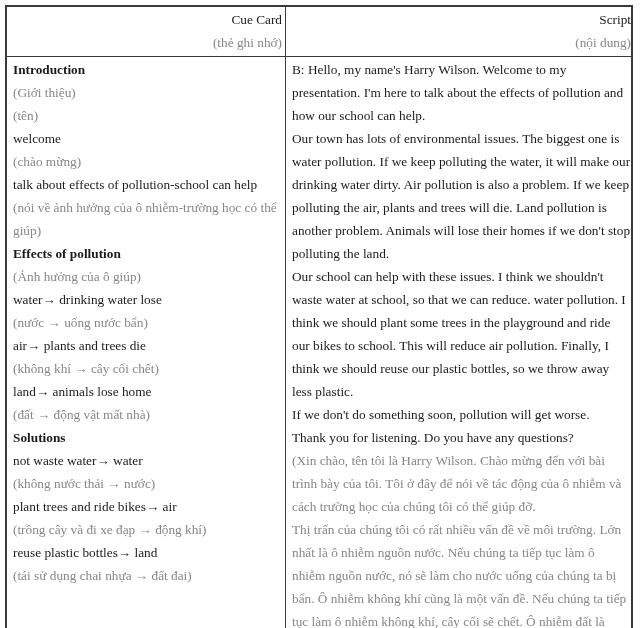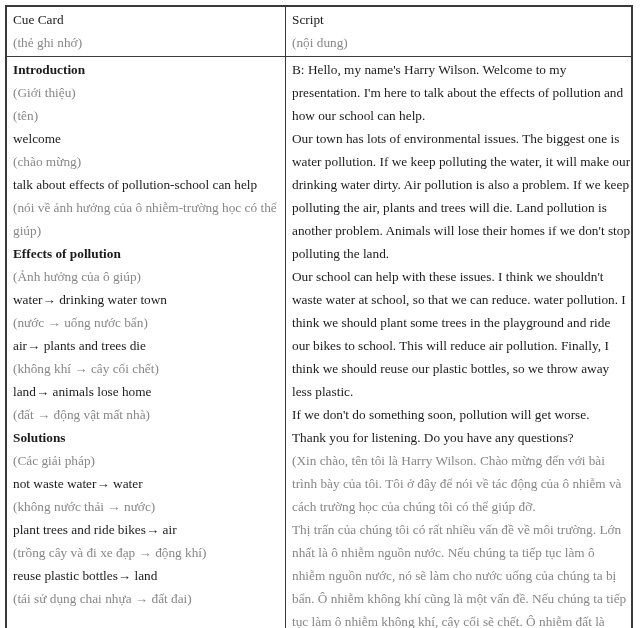--- a/index.html
+++ b/index.html
@@ -12,21 +12,21 @@
   }
   .doc-table {
     position: absolute;
     left: 5px;
     top: 5px;
     width: 628px;
     border: 2px solid #3a3a3a;
     background: #ffffff;
   }
   .row { display: flex; align-items: stretch; }
-  .header-row { border-bottom: 1px solid #3a3a3a; }
+  .header-row { border-bottom: 1px solid #3a3a3a; text-align: right; }
   .cell {
     font-size: 13.3px;
     line-height: 23px;
     color: #1b1b1b;
     letter-spacing: 0;
   }
   .cell-left {
     width: 279px;
     flex: 0 0 279px;
     border-right: 1px solid #3a3a3a;
@@ -63,28 +63,27 @@
     <div class="cell cell-left">
         <div class="line bold">Introduction</div>
         <div class="line translation">(Giới thiệu)</div>
         <div class="line translation">(tên)</div>
         <div class="line normal">welcome</div>
         <div class="line translation">(chào mừng)</div>
         <div class="line normal">talk about effects of pollution-school can help</div>
         <div class="line translation">(nói về ảnh hưởng của ô nhiễm-trường học có thể giúp)</div>
         <div class="line bold">Effects of pollution</div>
         <div class="line translation">(Ảnh hưởng của ô giúp)</div>
-        <div class="line normal">water→ drinking water town</div>
+        <div class="line normal">water→ drinking water lose</div>
         <div class="line translation">(nước → uống nước bẩn)</div>
         <div class="line normal">air→ plants and trees die</div>
         <div class="line translation">(không khí → cây cối chết)</div>
         <div class="line normal">land→ animals lose home</div>
         <div class="line translation">(đất → động vật mất nhà)</div>
         <div class="line bold">Solutions</div>
-        <div class="line translation">(Các giải pháp)</div>
         <div class="line normal">not waste water→ water</div>
         <div class="line translation">(không nước thải → nước)</div>
         <div class="line normal">plant trees and ride bikes→ air</div>
         <div class="line translation">(trồng cây và đi xe đạp → động khí)</div>
         <div class="line normal">reuse plastic bottles→ land</div>
         <div class="line translation">(tái sử dụng chai nhựa → đất đai)</div>
       </div>
     <div class="cell cell-right">
         <div class="line normal">B: Hello, my name's Harry Wilson. Welcome to my presentation. I'm here to talk about the effects of pollution and how our school can help.</div>
         <div class="line normal">Our town has lots of environmental issues. The biggest one is water pollution. If we keep polluting the water, it will make our drinking water dirty. Air pollution is also a problem. If we keep polluting the air, plants and trees will die. Land pollution is another problem. Animals will lose their homes if we don't stop polluting the land.</div>

